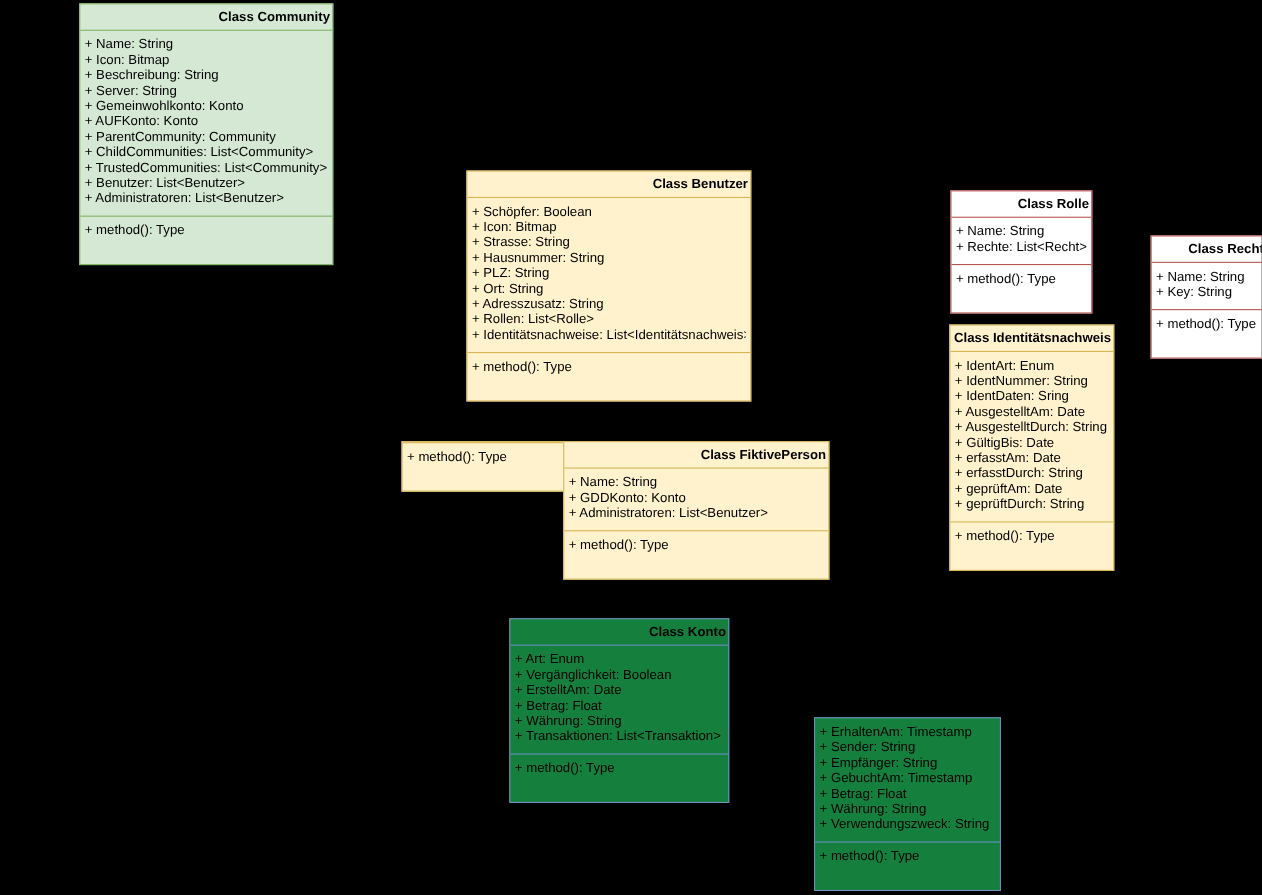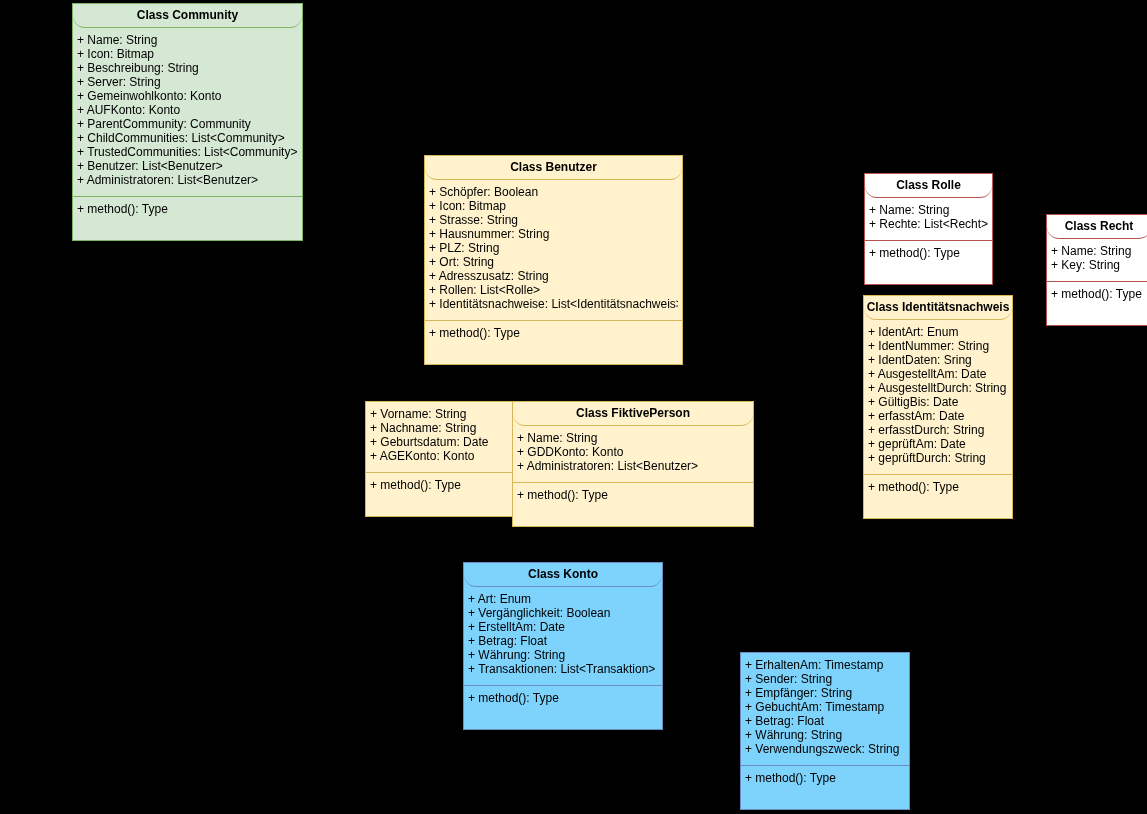--- a/index.html
+++ b/index.html
@@ -15,40 +15,39 @@
     background: #000000;
   }
   .class-box {
     position: absolute;
     border: 1px solid #000;
     font-size: 12px;
     color: #000000;
   }
   .class-title {
     font-weight: bold;
-    text-align: center;
+    text-align: right;
     padding: 4px 2px;
     line-height: 15px;
     border-bottom: 1px solid;
     white-space: nowrap;
     overflow: hidden;
-    border-radius: 12px;
   }
   .class-attributes { padding: 5px 4px 9px 4px; }
   .class-methods { border-top: 1px solid; padding: 5px 4px 24px 4px; }
   .member-line { line-height: 14px; white-space: nowrap; overflow: hidden; }
 
   
   .theme-green  { background: #d5e8d4; border-color: #82b366; }
   .theme-green  .class-title, .theme-green  .class-methods { border-color: #82b366; }
   .theme-yellow { background: #fff2cc; border-color: #d6b656; }
   .theme-yellow .class-title, .theme-yellow .class-methods { border-color: #d6b656; }
   .theme-red    { background: #ffffff; border-color: #b85450; }
   .theme-red    .class-title, .theme-red    .class-methods { border-color: #b85450; }
-  .theme-blue   { background: #7dd3fc; border-color: #6c8ebf; }
+  .theme-blue   { background: #15803d; border-color: #6c8ebf; }
   .theme-blue   .class-title, .theme-blue   .class-methods { border-color: #6c8ebf; }
 
   
   .box-community          { left: 72px;   top: 3px;   width: 231px; }
   .box-benutzer           { left: 424px;  top: 155px; width: 259px; }
   .box-rolle              { left: 864px;  top: 173px; width: 129px; }
   .box-recht              { left: 1046px; top: 214px; width: 106px; }
   .box-identitaetsnachweis{ left: 863px;  top: 295px; width: 150px; }
   .box-nartuerlicheperson { left: 365px;  top: 401px; width: 161px; }
   .box-fiktiveperson      { left: 512px;  top: 401px; width: 242px; }
@@ -133,26 +132,20 @@
         <div class="member-line">+ erfasstDurch: String</div>
         <div class="member-line">+ geprüftAm: Date</div>
         <div class="member-line">+ geprüftDurch: String</div>
       </div>
     <div class="class-methods">
         <div class="member-line">+ method(): Type</div>
       </div>
   </div>
 
   <div class="class-box theme-yellow box-nartuerlicheperson">
-    <div class="class-attributes">
-        <div class="member-line">+ Vorname: String</div>
-        <div class="member-line">+ Nachname: String</div>
-        <div class="member-line">+ Geburtsdatum: Date</div>
-        <div class="member-line">+ AGEKonto: Konto</div>
-      </div>
     <div class="class-methods">
         <div class="member-line">+ method(): Type</div>
       </div>
   </div>
 
   <div class="class-box theme-yellow box-fiktiveperson">
     <div class="class-title">Class FiktivePerson</div>
     <div class="class-attributes">
         <div class="member-line">+ Name: String</div>
         <div class="member-line">+ GDDKonto: Konto</div>

